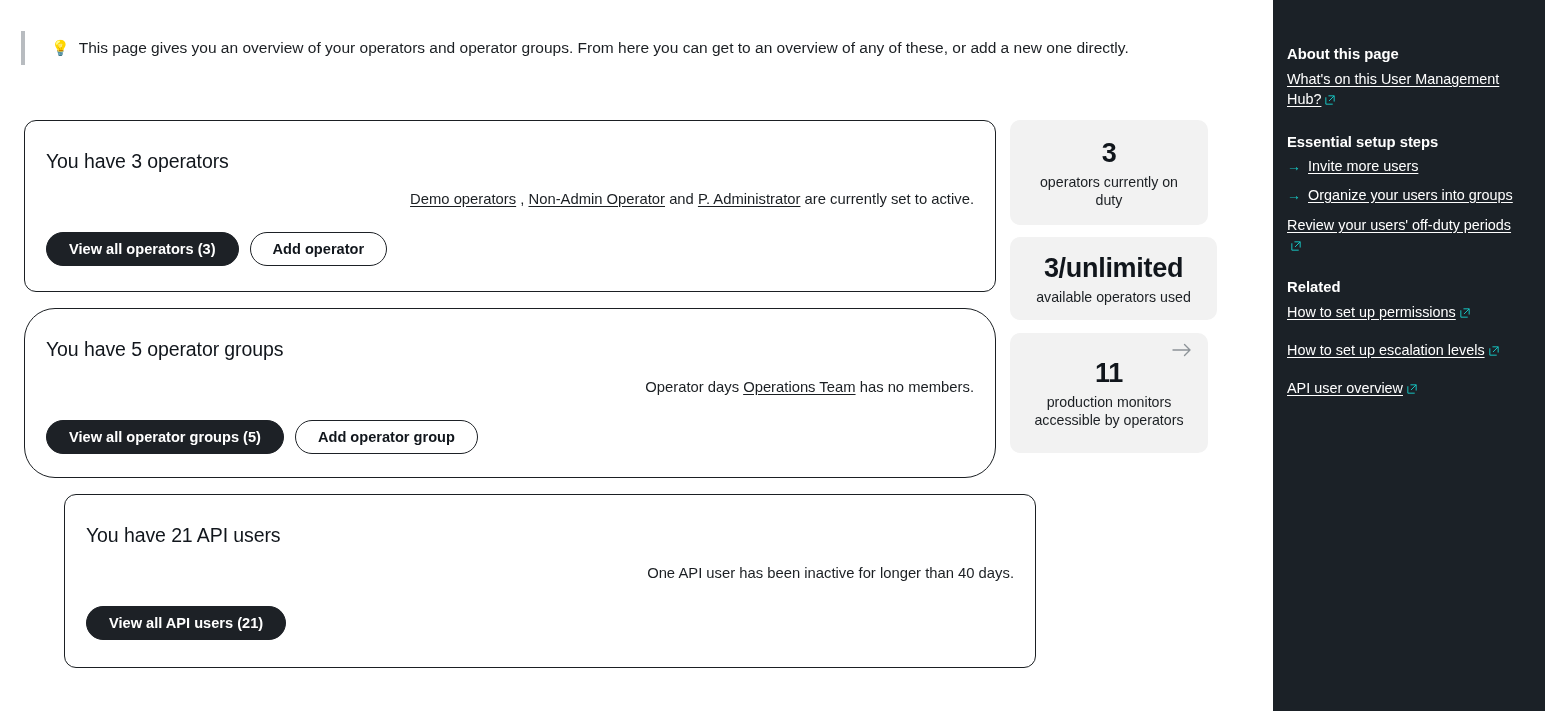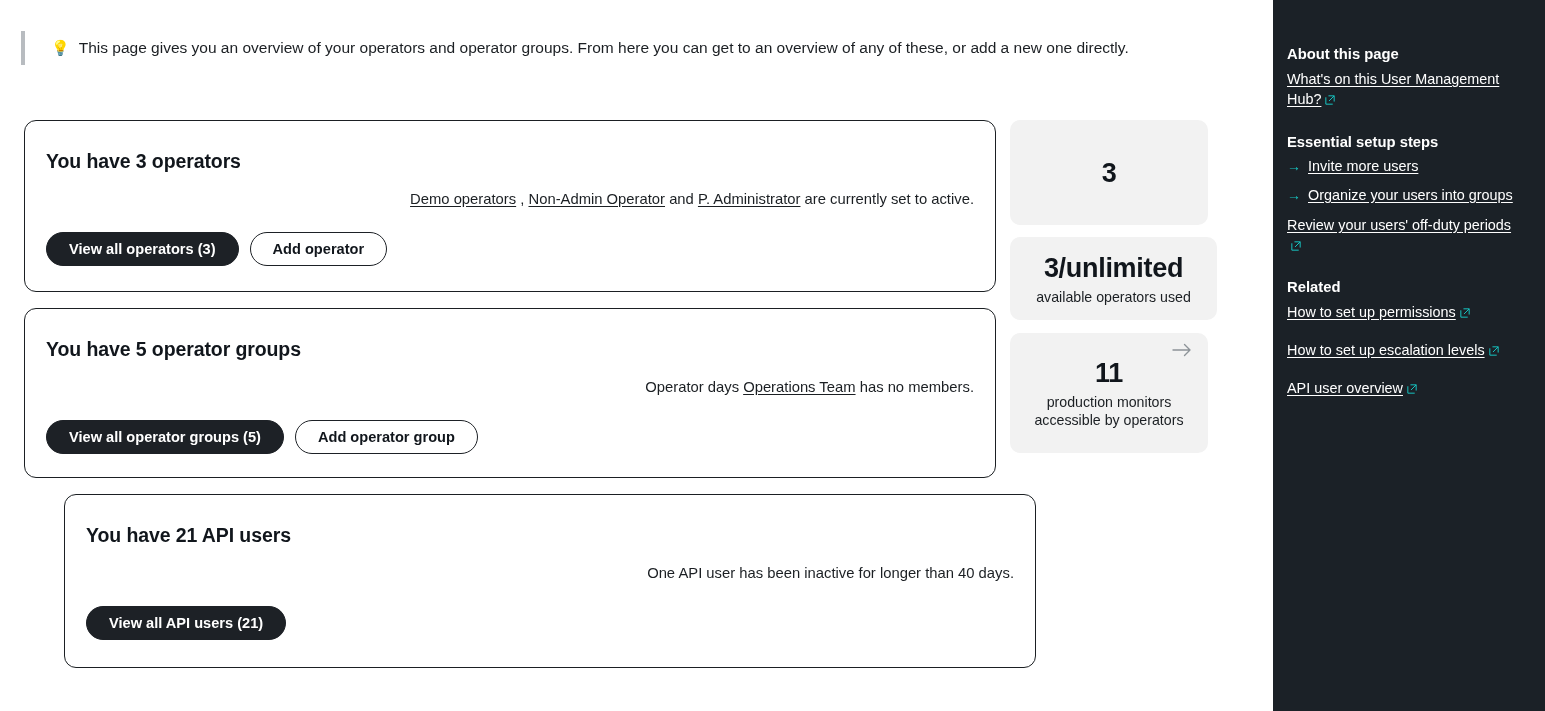--- a/index.html
+++ b/index.html
@@ -56,26 +56,26 @@
   .card {
     position: absolute;
     left: 24px;
     width: 972px;
     border: 1px solid #1b1f23;
     border-radius: 12px;
     background: #ffffff;
     padding: 28px 21px 24px 21px;
   }
   #card-operators { top: 120px; height: 172px; }
-  #card-groups    { top: 308px; height: 170px; }
+  #card-groups    { top: 308px; height: 170px; border-radius: 31px; }
   #card-apiusers  { top: 494px; height: 174px; margin-left: 40px; }
 
   .card-title {
     font-size: 19.5px;
-    font-weight: bold;
+    font-weight: normal;
     line-height: 24px;
     margin: 0 0 0 0;
     color: #11161c;
     letter-spacing: -0.1px;
   }
   .card-desc {
     font-size: 14.8px;
     line-height: 20px;
     margin-top: 16px;
     color: #1b1f23;
@@ -238,20 +238,21 @@
     <div class="card" id="card-apiusers">
       <div class="card-title">You have 21 API users</div>
       <div class="card-desc">One API user has been inactive for longer than 40 days.</div>
       <div class="btn-row">
         <button class="btn btn-primary">View all API users (21)</button>
       </div>
     </div>
 
     <div class="stat" id="stat-on-duty">
       <div class="stat-value">3</div>
+      <div class="stat-label">operators currently on duty</div>
     </div>
 
     <div class="stat" id="stat-available">
       <div class="stat-value wide">3/unlimited</div>
       <div class="stat-label">available operators used</div>
     </div>
 
     <div class="stat" id="stat-monitors">
       <span class="stat-arrow">
         <svg width="20" height="14" viewBox="0 0 20 14" fill="none" xmlns="http://www.w3.org/2000/svg">

